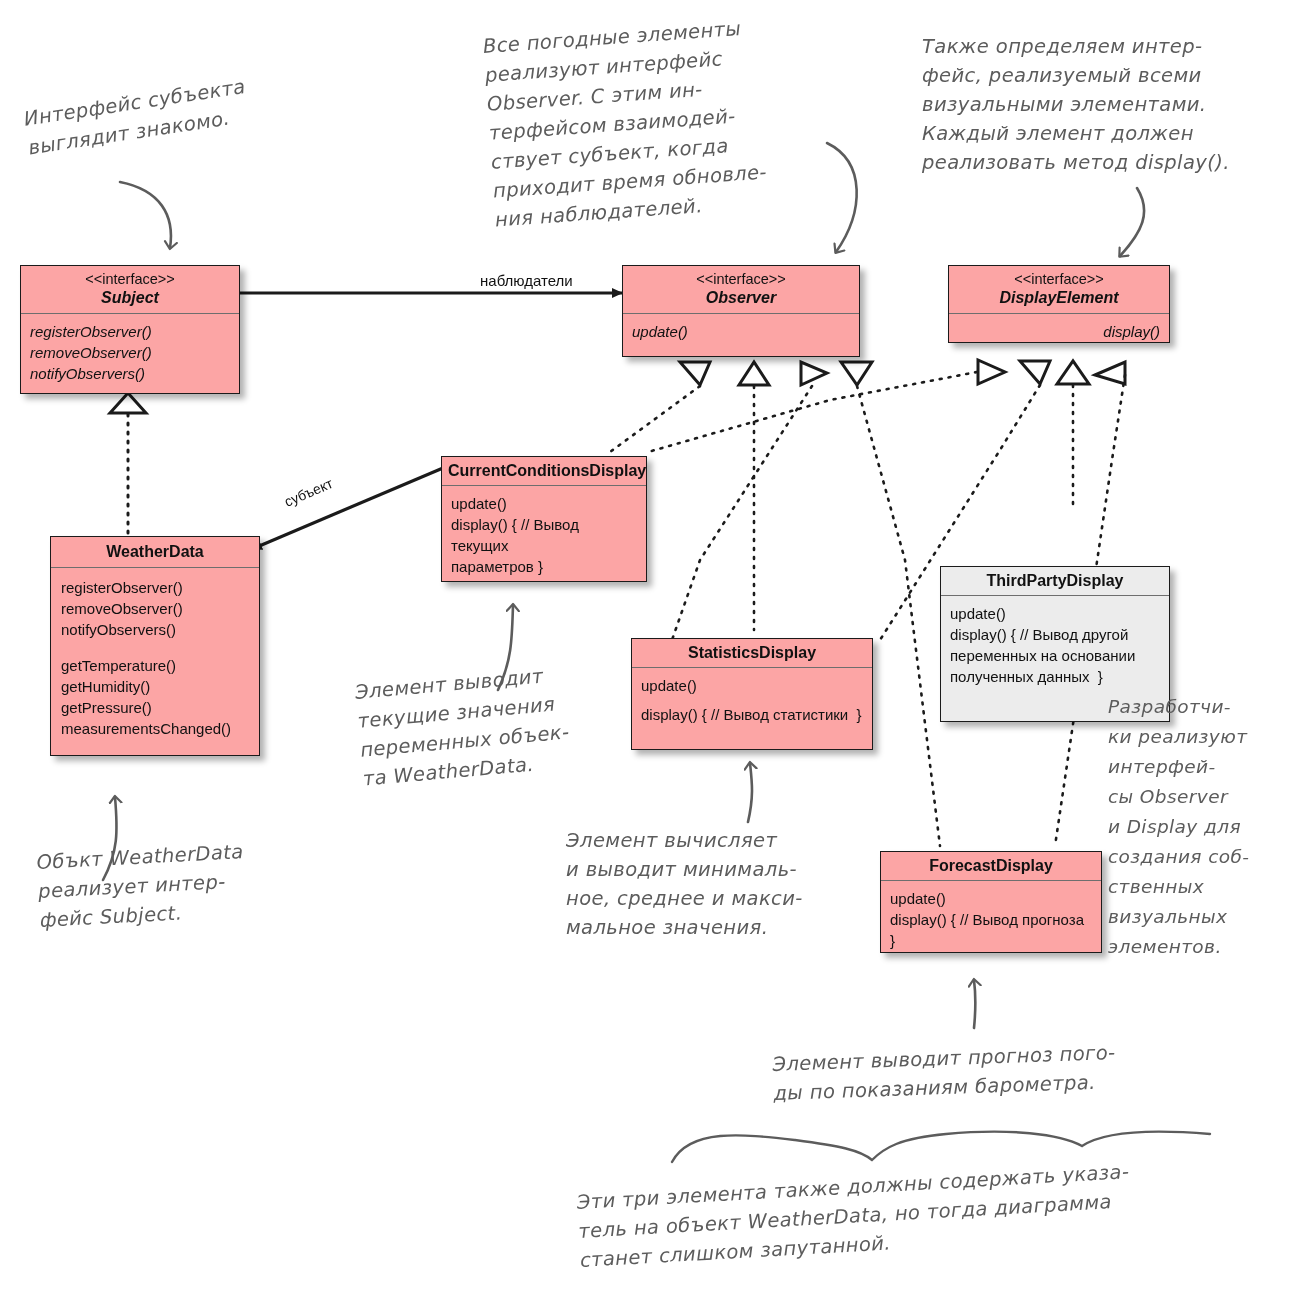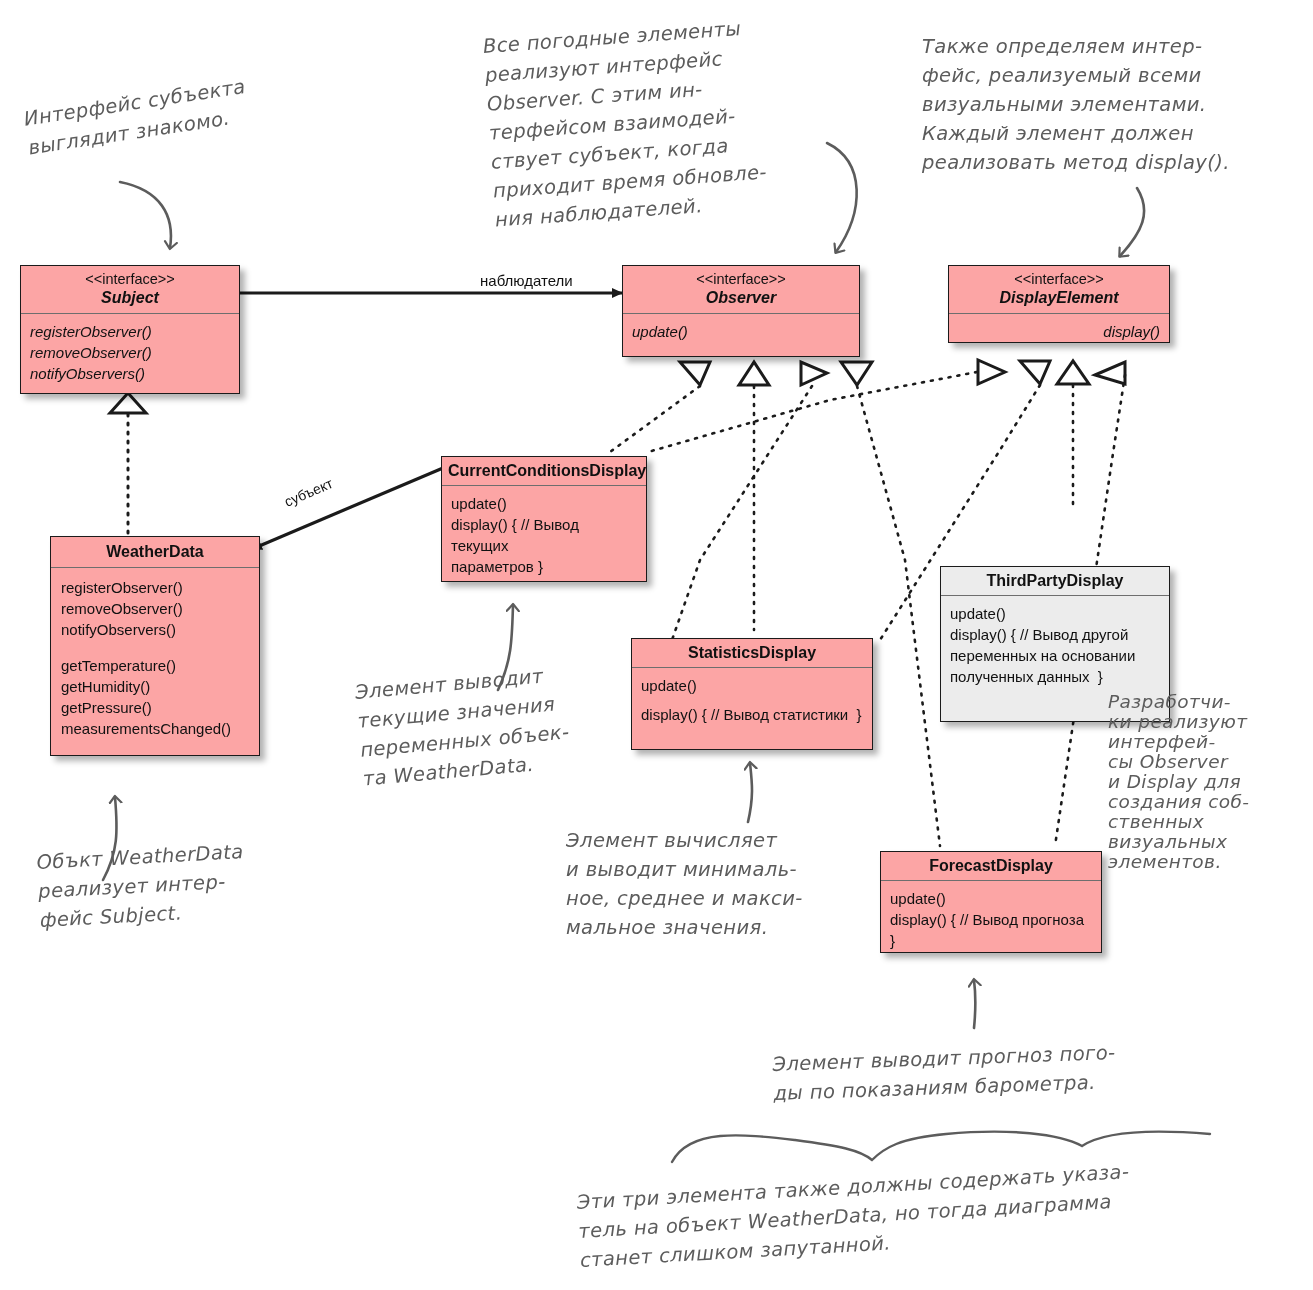--- a/index.html
+++ b/index.html
@@ -222,21 +222,21 @@
   <div class="note" style="left:354px;top:678px;width:270px;transform:rotate(-5deg);transform-origin:left top;">Элемент выводит
 текущие значения
 переменных объек-
 та WeatherData.</div>
 
   <div class="note" style="left:566px;top:826px;width:300px;">Элемент вычисляет
 и выводит минималь-
 ное, среднее и макси-
 мальное значения.</div>
 
-  <div class="note small" style="left:1108px;top:692px;width:200px;line-height:20px;">Разработчи-
+  <div class="note small" style="left:1108px;top:692px;width:200px;line-height:30px;">Разработчи-
 ки реализуют
 интерфей-
 сы Observer
 и Display для
 создания соб-
 ственных
 визуальных
 элементов.</div>
 
   <div class="note" style="left:772px;top:1050px;width:470px;transform:rotate(-2deg);transform-origin:left top;">Элемент выводит прогноз пого-

